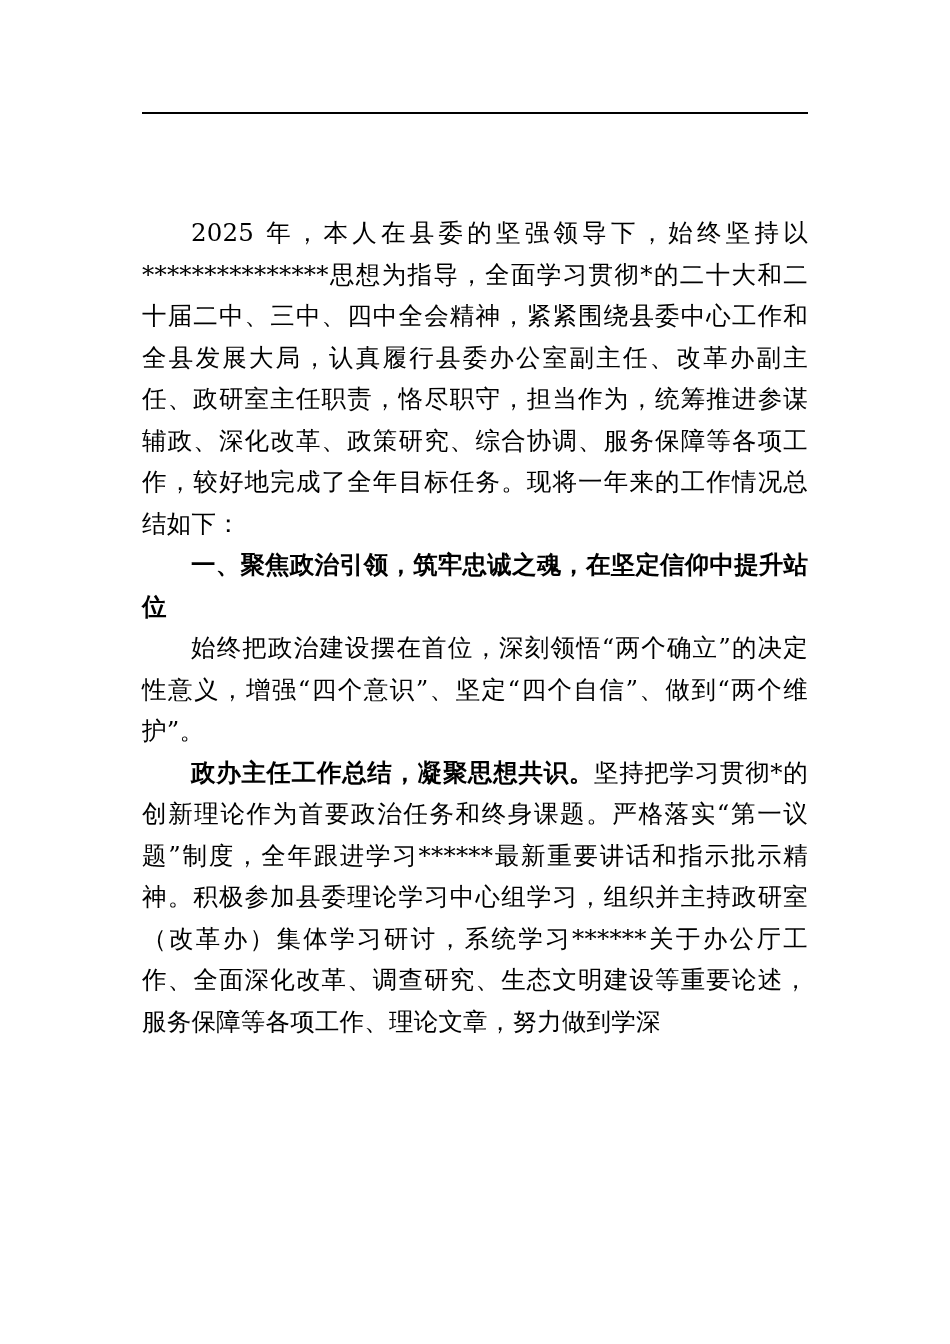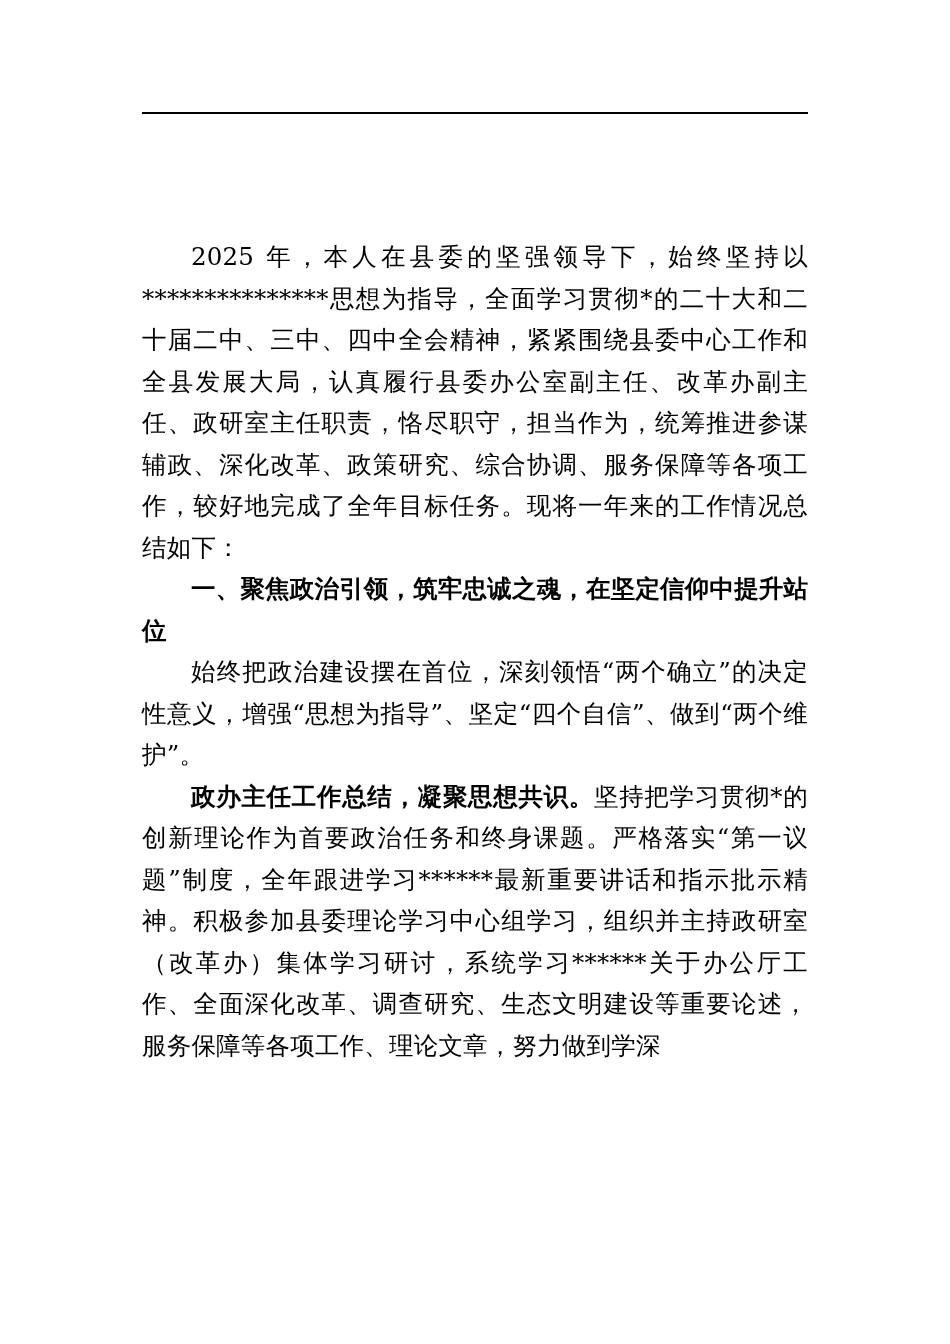--- a/index.html
+++ b/index.html
@@ -35,21 +35,21 @@
     font-size: 37px;
     line-height: 1.35;
     text-align: center;
     color: #000000;
     letter-spacing: 0.5px;
     margin: 0;
     padding-top: 48px;
     white-space: nowrap;
   }
   .body-block {
-    margin-top: 96px;
+    margin-top: 72px;
   }
   p.para {
     font-family: "DejaVu Serif", "Liberation Serif", serif;
     font-size: 24.5px;
     line-height: 41.5px;
     color: #000000;
     margin: 0;
     text-align: justify;
     text-justify: inter-ideograph;
     text-indent: 2em;
@@ -73,19 +73,19 @@
 
   <div class="content">
 
 
     <div class="body-block">
 
       <p class="para">2025 年，本人在县委的坚强领导下，始终坚持以***************思想为指导，全面学习贯彻*的二十大和二十届二中、三中、四中全会精神，紧紧围绕县委中心工作和全县发展大局，认真履行县委办公室副主任、改革办副主任、政研室主任职责，恪尽职守，担当作为，统筹推进参谋辅政、深化改革、政策研究、综合协调、服务保障等各项工作，较好地完成了全年目标任务。现将一年来的工作情况总结如下：</p>
 
       <p class="para heading">一、聚焦政治引领，筑牢忠诚之魂，在坚定信仰中提升站位</p>
 
-      <p class="para">始终把政治建设摆在首位，深刻领悟“两个确立”的决定性意义，增强“思想为指导”、坚定“四个自信”、做到“两个维护”。</p>
+      <p class="para">始终把政治建设摆在首位，深刻领悟“两个确立”的决定性意义，增强“四个意识”、坚定“四个自信”、做到“两个维护”。</p>
 
       <p class="para"><span class="lead">政办主任工作总结，凝聚思想共识。</span><span>坚持把学习贯彻*的创新理论作为首要政治任务和终身课题。严格落实“第一议题”制度，全年跟进学习******最新重要讲话和指示批示精神。积极参加县委理论学习中心组学习，组织并主持政研室（改革办）集体学习研讨，系统学习******关于办公厅工作、全面深化改革、调查研究、生态文明建设等重要论述，服务保障等各项工作、理论文章，努力做到学深</span></p>
 
     </div>
   </div>
 </div>
 
 </body></html>

